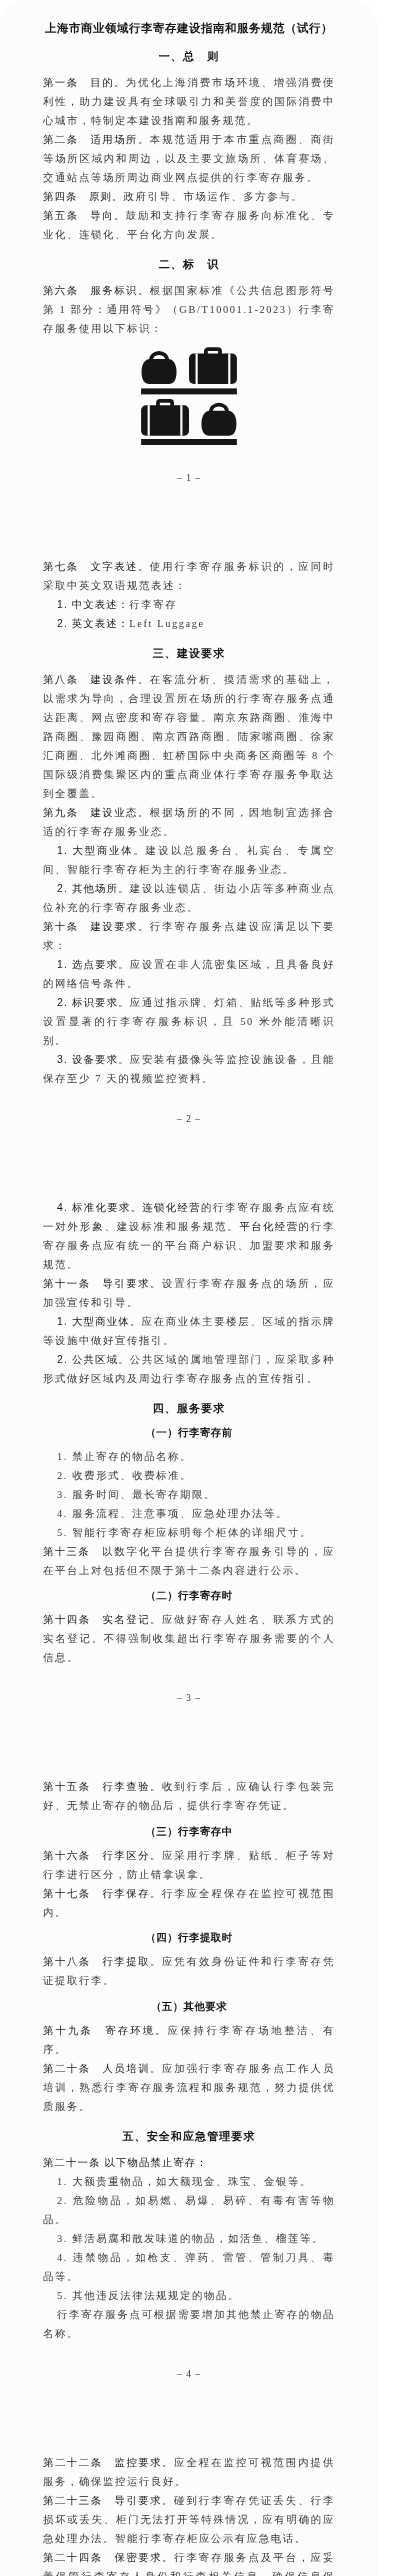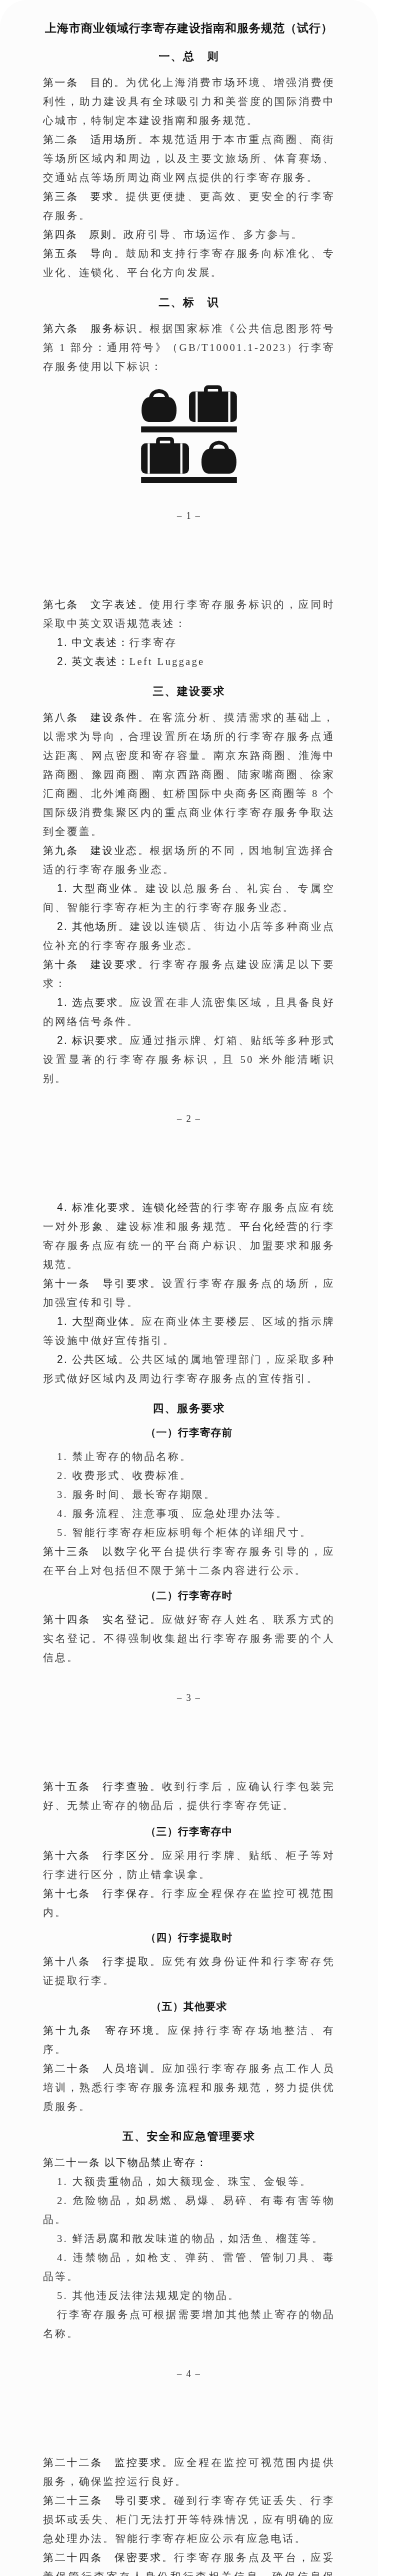--- a/index.html
+++ b/index.html
@@ -77,21 +77,20 @@
 </style>
 </head>
 <body>
 
 <div class="doc">
     <section class="page">
       <h1 class="doc-title">上海市商业领域行李寄存建设指南和服务规范（试行）</h1>
       <h2 class="section-heading">一、总　则</h2>
       <p class="para article"><span class="b">第一条　目的。</span><span>为优化上海消费市场环境、增强消费便利性，助力建设具有全球吸引力和美誉度的国际消费中心城市，特制定本建设指南和服务规范。</span></p>
       <p class="para article"><span class="b">第二条　适用场所。</span><span>本规范适用于本市重点商圈、商街等场所区域内和周边，以及主要文旅场所、体育赛场、交通站点等场所周边商业网点提供的行李寄存服务。</span></p>
-      <p class="para article"><span class="b">第三条　要求。</span><span>提供更便捷、更高效、更安全的行李寄存服务。</span></p>
       <p class="para article"><span class="b">第四条　原则。</span><span>政府引导、市场运作、多方参与。</span></p>
       <p class="para article"><span class="b">第五条　导向。</span><span>鼓励和支持行李寄存服务向标准化、专业化、连锁化、平台化方向发展。</span></p>
       <h2 class="section-heading">二、标　识</h2>
       <p class="para article"><span class="b">第六条　服务标识。</span><span>根据国家标准《公共信息图形符号第 1 部分：通用符号》（GB/T10001.1-2023）行李寄存服务使用以下标识：</span></p>
       <figure class="luggage-icon">
     <svg width="96" height="98" viewBox="0 0 176 180" xmlns="http://www.w3.org/2000/svg" aria-hidden="true">
       <g fill="#161616">
 
         <path d="M18 26 C18 6 48 6 48 26" fill="none" stroke="#161616" stroke-width="7"></path>
         <path d="M16 22 L50 22 C58 22 64 30 65 42 C66 56 62 68 52 68 L14 68 C4 68 0 56 1 42 C2 30 8 22 16 22 Z"></path>
@@ -122,20 +121,21 @@
       <p class="para list-item"><span class="b">1. 中文表述：</span><span>行李寄存</span></p>
       <p class="para list-item"><span class="b">2. 英文表述：</span><span>Left Luggage</span></p>
       <h2 class="section-heading">三、建设要求</h2>
       <p class="para article"><span class="b">第八条　建设条件。</span><span>在客流分析、摸清需求的基础上，以需求为导向，合理设置所在场所的行李寄存服务点通达距离、网点密度和寄存容量。南京东路商圈、淮海中路商圈、豫园商圈、南京西路商圈、陆家嘴商圈、徐家汇商圈、北外滩商圈、虹桥国际中央商务区商圈等 8 个国际级消费集聚区内的重点商业体行李寄存服务争取达到全覆盖。</span></p>
       <p class="para article"><span class="b">第九条　建设业态。</span><span>根据场所的不同，因地制宜选择合适的行李寄存服务业态。</span></p>
       <p class="para list-item"><span class="b">1. 大型商业体。</span><span>建设以总服务台、礼宾台、专属空间、智能行李寄存柜为主的行李寄存服务业态。</span></p>
       <p class="para list-item"><span class="b">2. 其他场所。</span><span>建设以连锁店、街边小店等多种商业点位补充的行李寄存服务业态。</span></p>
       <p class="para article"><span class="b">第十条　建设要求。</span><span>行李寄存服务点建设应满足以下要求：</span></p>
       <p class="para list-item"><span class="b">1. 选点要求。</span><span>应设置在非人流密集区域，且具备良好的网络信号条件。</span></p>
       <p class="para list-item"><span class="b">2. 标识要求。</span><span>应通过指示牌、灯箱、贴纸等多种形式设置显著的行李寄存服务标识，且 50 米外能清晰识别。</span></p>
+      <p class="para list-item"><span class="b">3. 设备要求。</span><span>应安装有摄像头等监控设施设备，且能保存至少 7 天的视频监控资料。</span></p>
       <div class="page-number">– 2 –</div>
     </section>
     <section class="page">
       <p class="para list-item"><span class="b">4. 标准化要求。</span><span class="b">连锁化经营</span><span>的行李寄存服务点应有统一对外形象、建设标准和服务规范。</span><span class="b">平台化经营</span><span>的行李寄存服务点应有统一的平台商户标识、加盟要求和服务规范。</span></p>
       <p class="para article"><span class="b">第十一条　导引要求。</span><span>设置行李寄存服务点的场所，应加强宣传和引导。</span></p>
       <p class="para list-item"><span class="b">1. 大型商业体。</span><span>应在商业体主要楼层、区域的指示牌等设施中做好宣传指引。</span></p>
       <p class="para list-item"><span class="b">2. 公共区域。</span><span>公共区域的属地管理部门，应采取多种形式做好区域内及周边行李寄存服务点的宣传指引。</span></p>
       <h2 class="section-heading">四、服务要求</h2>
       <h3 class="sub-heading">（一）行李寄存前</h3>
       <p class="para list-item"><span>1. 禁止寄存的物品名称。</span></p>

